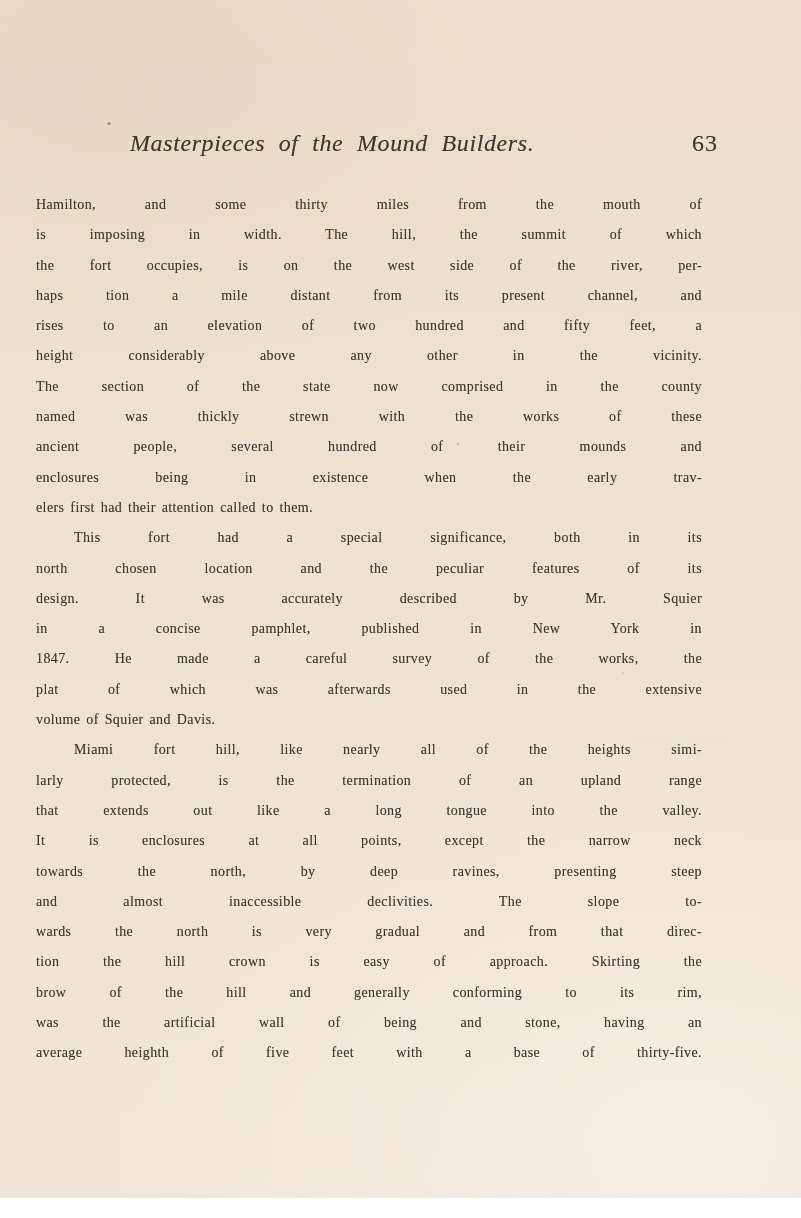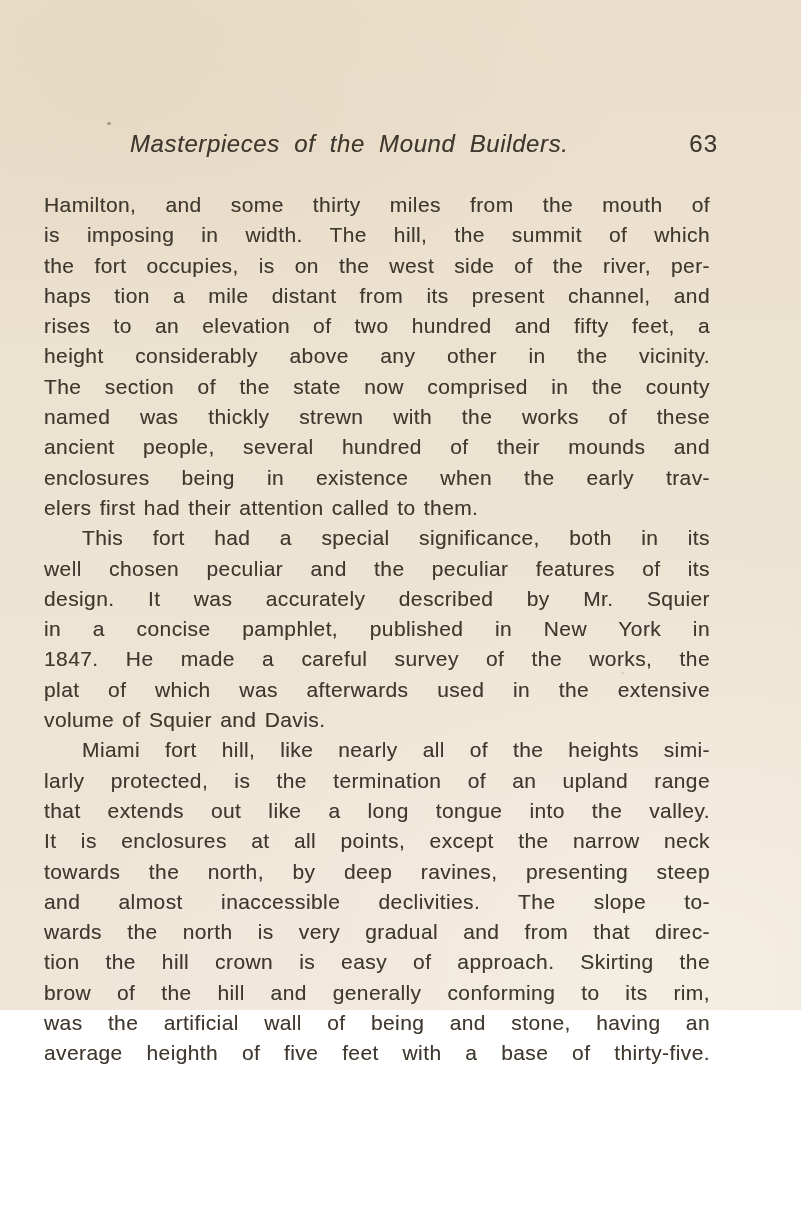--- a/index.html
+++ b/index.html
@@ -5,26 +5,26 @@
   html, body {
     margin: 0;
     padding: 0;
     width: 801px;
     height: 1218px;
     overflow: hidden;
   }
   #page {
     position: relative;
     width: 801px;
-    height: 1010px;
+    height: 1198px;
     background:
       radial-gradient(ellipse 900px 500px at 15% 8%, rgba(205,188,160,0.18), rgba(205,188,160,0) 55%),
       radial-gradient(ellipse 1000px 700px at 85% 95%, rgba(255,252,246,0.35), rgba(255,252,246,0) 60%),
       linear-gradient(180deg, #ebdfcb 0%, #ece2d0 35%, #eee4d4 70%, #efe6d8 100%);
-    font-family: Liberation Sans, sans-serif;
+    font-family: Liberation Serif, serif;
     color: #3f382e;
   }
   
   #running-head {
     position: absolute;
     left: 52px;
     top: 130px;
     width: 666px;
     height: 38px;
     display: flex;
@@ -40,24 +40,24 @@
   }
   #head-folio {
     margin-left: auto;
     font-size: 24px;
     letter-spacing: 1px;
     text-shadow: 0 0.3px 0.6px rgba(70,62,50,0.45);
   }
   
   #body-text {
     position: absolute;
-    left: 44px;
+    left: 36px;
     top: 190px;
     width: 666px;
-    font-size: 21px;
+    font-size: 14px;
     line-height: 30.3px;
     letter-spacing: 0.4px;
     word-spacing: 2px;
     text-shadow: 0 0.3px 0.6px rgba(70,62,50,0.4);
   }
   .paragraph { margin: 0; }
   .line {
     text-align: justify;
     text-align-last: justify;
     white-space: nowrap;
@@ -109,21 +109,21 @@
         <div class="line">rises to an elevation of two hundred and fifty feet, a</div>
         <div class="line">height considerably above any other in the vicinity.</div>
         <div class="line">The section of the state now comprised in the county</div>
         <div class="line">named was thickly strewn with the works of these</div>
         <div class="line">ancient people, several hundred of their mounds and</div>
         <div class="line">enclosures being in existence when the early trav-</div>
         <div class="line last">elers first had their attention called to them.</div>
       </div>
       <div class="paragraph">
         <div class="line indent">This fort had a special significance, both in its</div>
-        <div class="line">well chosen peculiar and the peculiar features of its</div>
+        <div class="line">north chosen location and the peculiar features of its</div>
         <div class="line">design. It was accurately described by Mr. Squier</div>
         <div class="line">in a concise pamphlet, published in New York in</div>
         <div class="line">1847. He made a careful survey of the works, the</div>
         <div class="line">plat of which was afterwards used in the extensive</div>
         <div class="line last">volume of Squier and Davis.</div>
       </div>
       <div class="paragraph">
         <div class="line indent">Miami fort hill, like nearly all of the heights simi-</div>
         <div class="line">larly protected, is the termination of an upland range</div>
         <div class="line">that extends out like a long tongue into the valley.</div>

